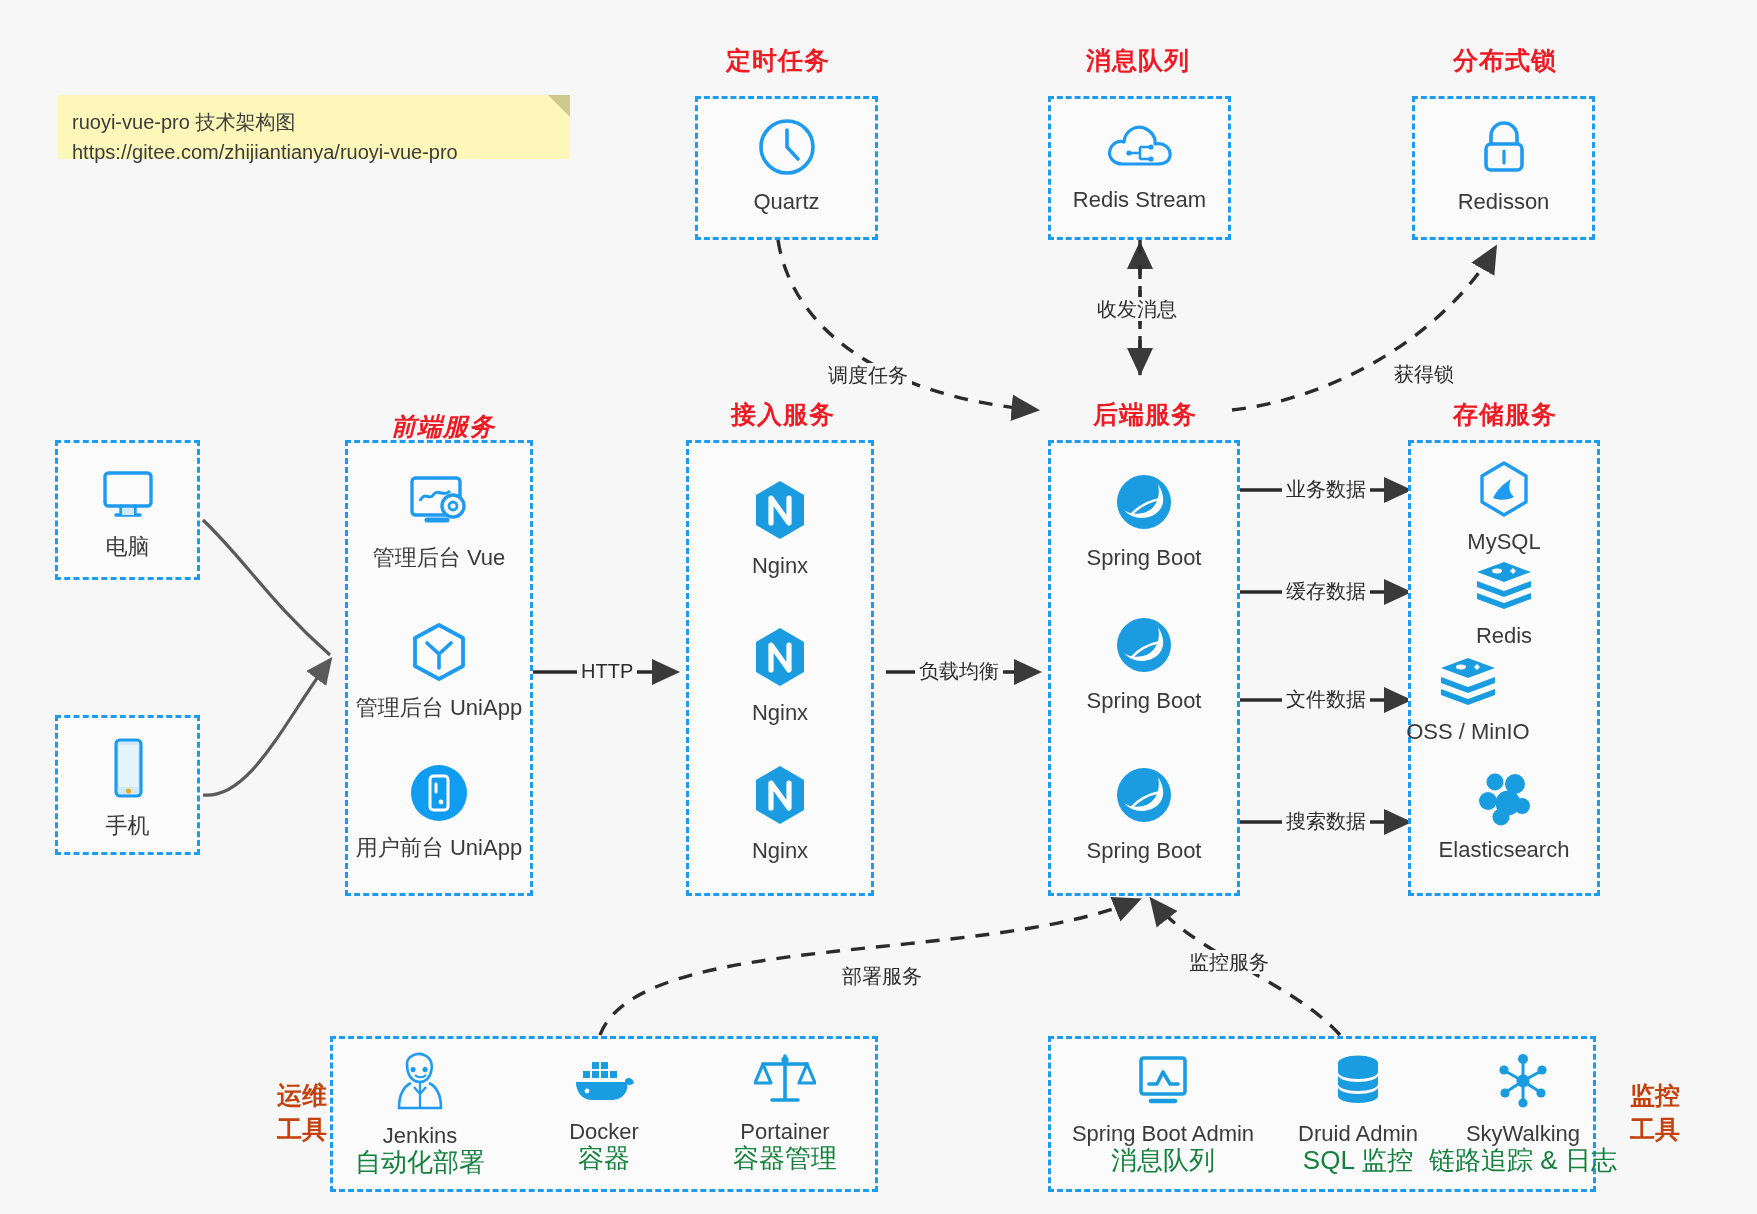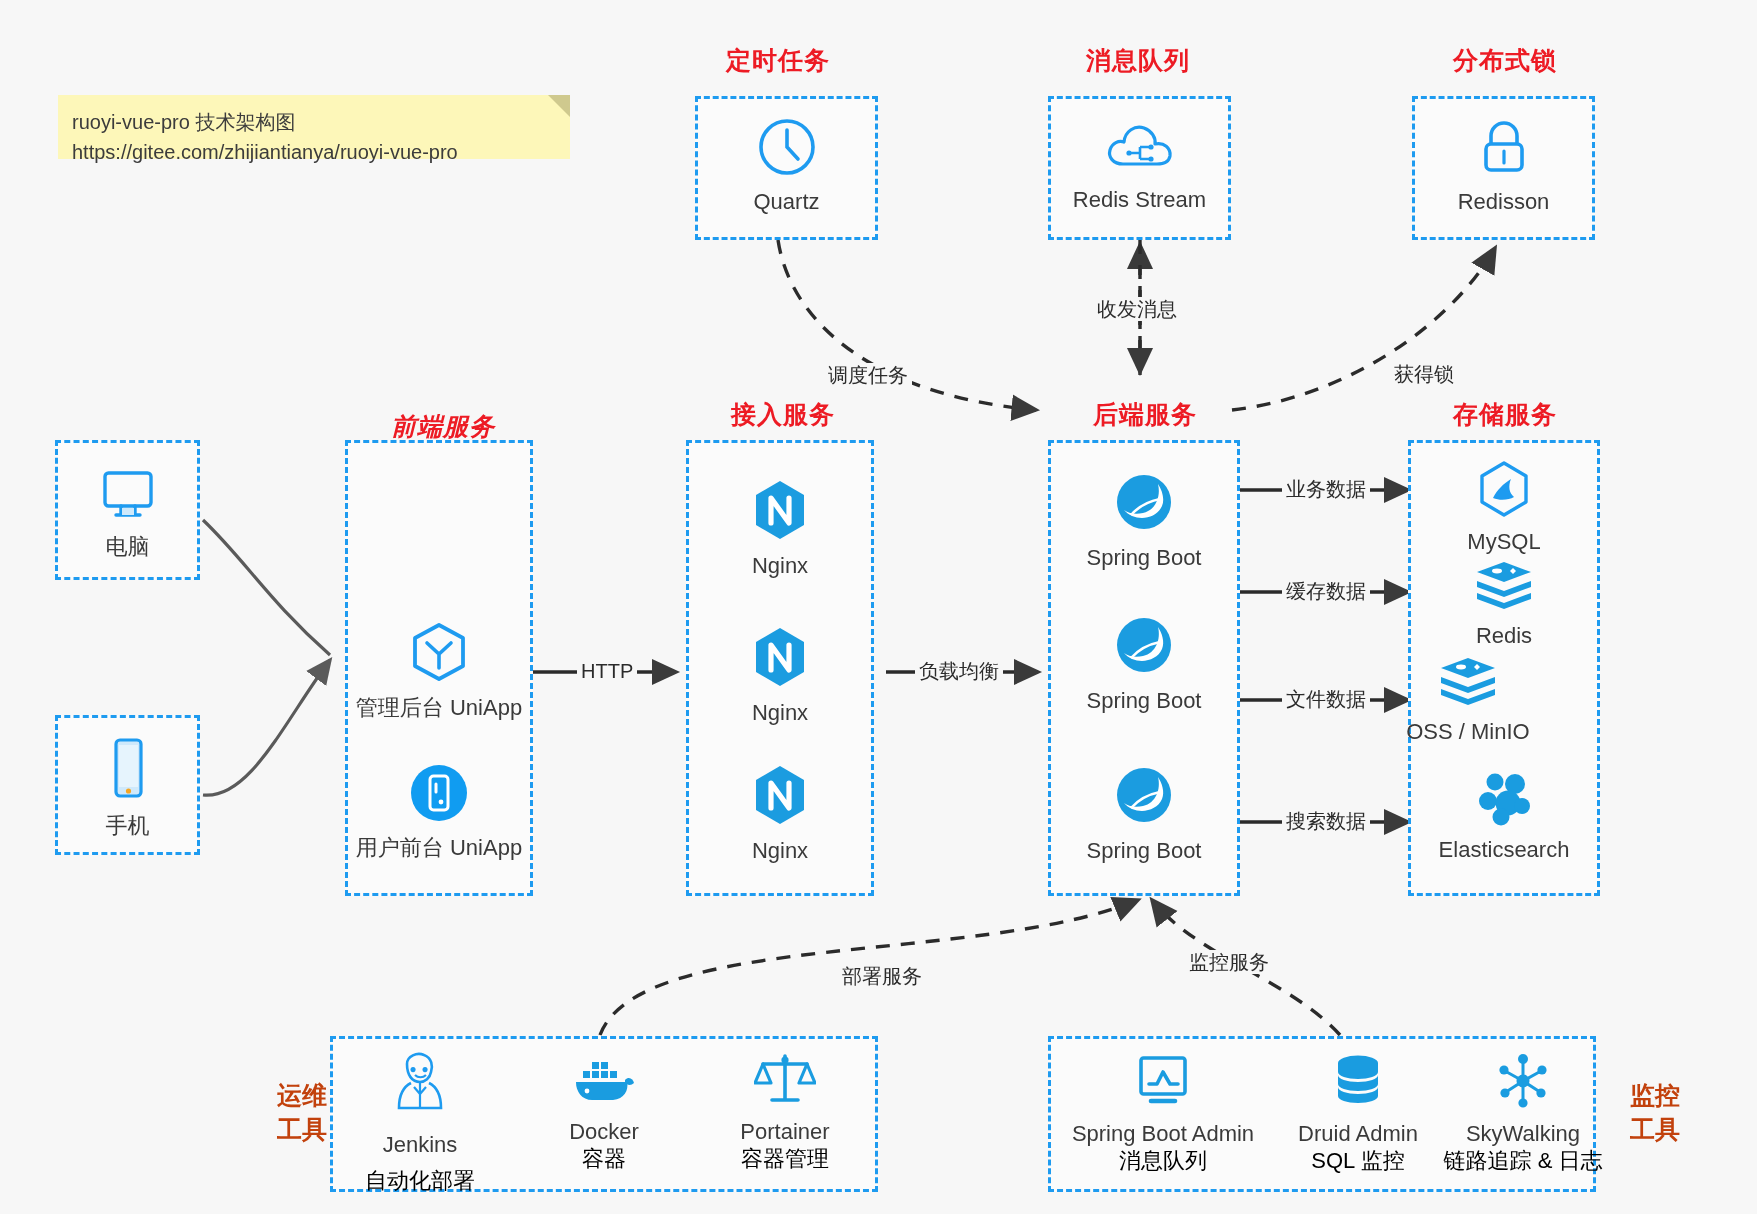--- a/index.html
+++ b/index.html
@@ -50,22 +50,22 @@
     text-align:center;
   }
   .node .cap{
     color:#3a3a3a;
     font-size:22px;
     line-height:27px;
     white-space:nowrap;
     margin-top:6px;
   }
   .node .cap2{
-    color:#000000;
-    font-size:22px;
+    color:#15803d;
+    font-size:26px;
     line-height:27px;
     white-space:nowrap;
   }
   .ico{display:block;}
 
   
   #note{
     position:absolute;
     left:58px;top:95px;
     width:512px;height:64px;
@@ -201,20 +201,32 @@
         <rect x="17" y="9" width="19" height="42" fill="#e6f4fd"></rect>
         <circle cx="26.5" cy="55" r="2.6" fill="#f5a623"></circle>
       </svg>
     </span>
     <span class="cap">手机</span>
   </div>
 
   <div class="group-title" style="left:350px;top:410px;width:186px;font-style:italic;">前端服务</div>
   <div class="dbox" style="left:345px;top:440px;width:188px;height:456px;"></div>
 
+  <div class="node" style="left:345px;top:472px;width:188px;">
+    <span class="ico">
+      <svg width="68" height="62" viewBox="0 0 68 62">
+        <rect x="7" y="6" width="48" height="37" rx="3.5" fill="none" stroke="#1E9BF0" stroke-width="3.4"></rect>
+        <path d="M15,29 C20,18 24,30 29,22 C33,16 38,26 45,19" fill="none" stroke="#1E9BF0" stroke-width="3"></path>
+        <path d="M22,48 L42,48" stroke="#1E9BF0" stroke-width="5" stroke-linecap="round"></path>
+        <circle cx="48" cy="34" r="11" fill="#fbfbfb" stroke="#1E9BF0" stroke-width="3.4"></circle>
+        <circle cx="48" cy="34" r="4" fill="none" stroke="#1E9BF0" stroke-width="2.8"></circle>
+      </svg>
+    </span>
+    <span class="cap">管理后台 Vue</span>
+  </div>
 
   <div class="node" style="left:345px;top:620px;width:188px;">
     <span class="ico">
       <svg width="62" height="64" viewBox="0 0 62 64">
         <path d="M31,5 L55,18 L55,46 L31,59 L7,46 L7,18 Z" fill="none" stroke="#1E9BF0" stroke-width="3.8" stroke-linejoin="round"></path>
         <path d="M19,23 L31,34 L43,23 M31,34 L31,48" fill="none" stroke="#1E9BF0" stroke-width="3.6" stroke-linecap="round"></path>
       </svg>
     </span>
     <span class="cap">管理后台 UniApp</span>
   </div>
@@ -352,21 +364,21 @@
     </span>
     <span class="cap">Elasticsearch</span>
   </div>
 
   <div class="side-title" style="left:262px;top:1078px;width:80px;">
     <div>运维</div>
     <div>工具</div>
   </div>
   <div class="dbox" style="left:330px;top:1036px;width:548px;height:156px;"></div>
 
-  <div class="node" style="left:340px;top:1050px;width:160px;gap:9px;">
+  <div class="node" style="left:340px;top:1050px;width:160px;">
     <span class="ico">
       <svg width="58" height="62" viewBox="0 0 58 62">
         <path d="M16,14 C16,6 26,2 33,5 C41,8 42,16 40,22 C39,28 34,32 29,32 C21,32 16,25 16,14 Z" fill="none" stroke="#1E9BF0" stroke-width="2.6"></path>
         <path d="M22,17 a2.6,2.6 0 1,0 0.1,0 M34,17 a2.6,2.6 0 1,0 0.1,0" fill="#1E9BF0"></path>
         <path d="M24,25 C27,28 32,28 35,25" fill="none" stroke="#1E9BF0" stroke-width="2.2"></path>
         <path d="M20,33 C12,37 8,45 8,58 L50,58 C50,45 46,37 38,33" fill="none" stroke="#1E9BF0" stroke-width="2.6"></path>
         <path d="M29,33 L29,58 M23,37 L29,44 L35,37" fill="none" stroke="#1E9BF0" stroke-width="2.2"></path>
       </svg>
     </span>
     <span class="cap">Jenkins</span>

